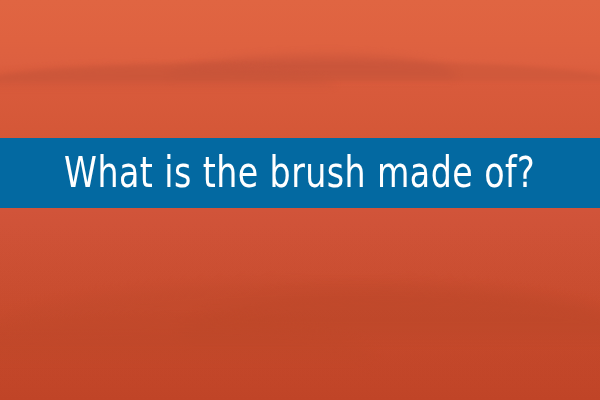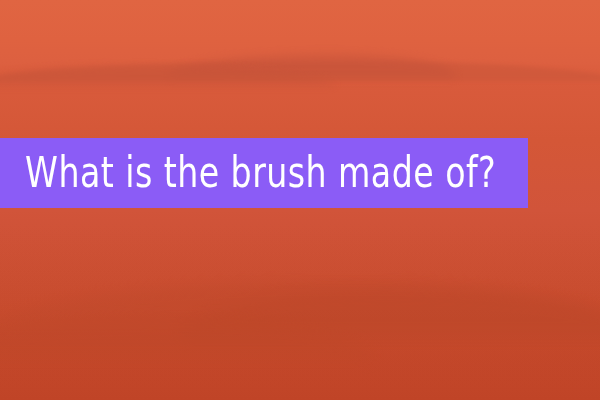--- a/index.html
+++ b/index.html
@@ -110,26 +110,26 @@
       rgba(226,104,70,0) 0%,
       rgba(226,104,70,0) 55%,
       rgba(192,68,39,.18) 100%);
   }
 
   
   .caption-band {
     position: absolute;
     left: 0;
     top: 138px;
-    width: 528px;
+    width: 600px;
     height: 70px;
-    background: #8b5cf6;
+    background: #0369a1;
     display: flex;
     align-items: center;
-    justify-content: flex-end;
+    justify-content: center;
   }
   .caption-text {
     color: #ffffff;
     font-family: "DejaVu Sans Condensed", "Liberation Sans Narrow", "Liberation Sans", sans-serif;
     font-size: 42px;
     font-weight: 400;
     line-height: 1;
     letter-spacing: 0.5px;
     white-space: nowrap;
     transform: scaleX(0.88);

